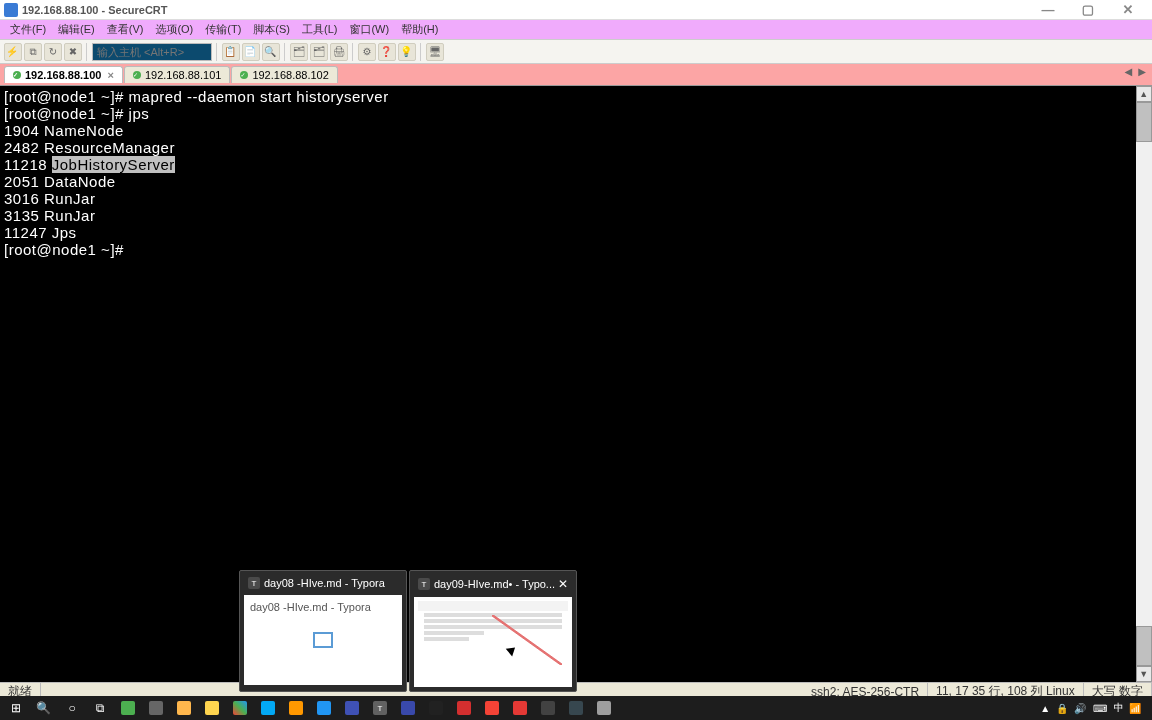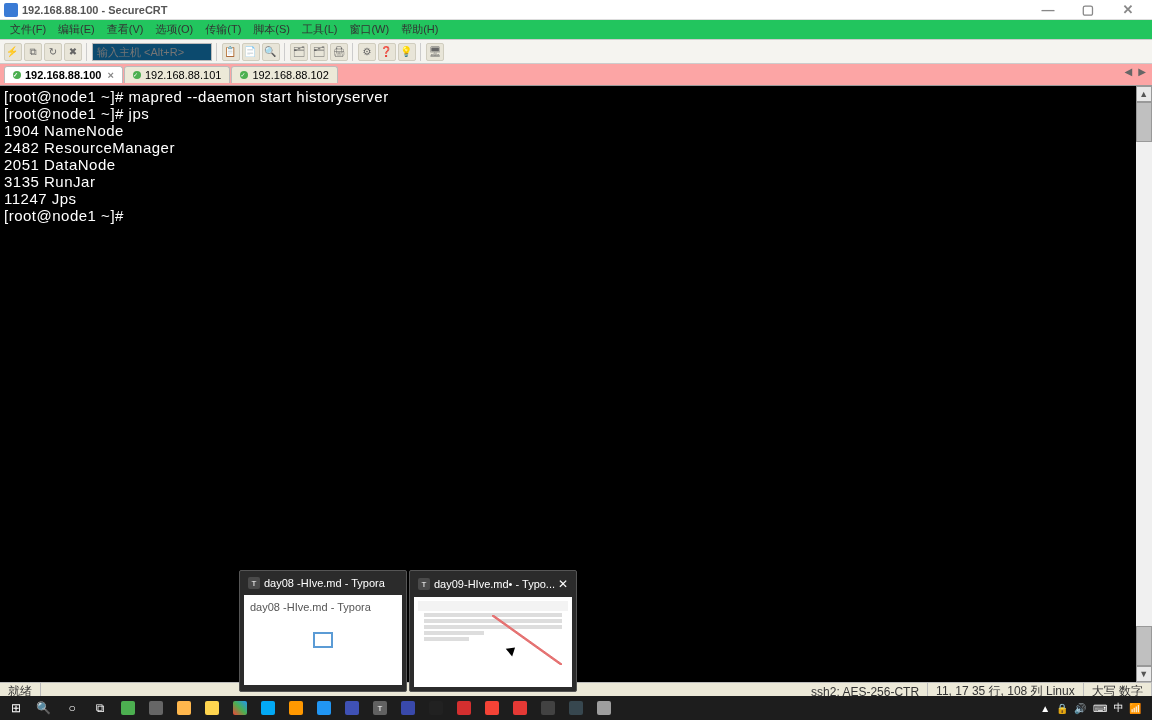--- a/index.html
+++ b/index.html
@@ -3,21 +3,21 @@
 <meta charset="utf-8">
 <style>
 * { margin: 0; padding: 0; box-sizing: border-box; font-family: "Microsoft YaHei", Tahoma, sans-serif; }
 body { width: 1152px; height: 720px; overflow: hidden; background: #ece9d8; position: relative; }
 
 .titlebar { height: 20px; background: #fff; display: flex; align-items: center; padding: 0 4px; font-size: 11px; color: #555; border-bottom: 1px solid #ddd; font-weight: bold; }
 .titlebar .icon { width: 14px; height: 14px; background: #3a7bd5; margin-right: 4px; border-radius: 2px; }
 .titlebar .spacer { flex: 1; }
 .titlebar .win-btn { width: 40px; height: 18px; display: flex; align-items: center; justify-content: center; color: #888; font-size: 13px; cursor: pointer; }
 
-.menubar { height: 20px; background: #22c55e; display: flex; align-items: center; padding: 0 4px; font-size: 11px; color: #333; border-bottom: 1px solid #ccc; }
+.menubar { height: 20px; background: #f0abfc; display: flex; align-items: center; padding: 0 4px; font-size: 11px; color: #333; border-bottom: 1px solid #ccc; }
 .menubar .menu-item { padding: 2px 6px; cursor: pointer; }
 
 .toolbar { height: 24px; background: #f5f4f0; display: flex; align-items: center; padding: 0 4px; gap: 2px; border-bottom: 1px solid #ccc; }
 .toolbar .tool-btn { width: 18px; height: 18px; background: #e8e5d8; border: 1px solid #d0cdbf; border-radius: 2px; cursor: pointer; font-size: 10px; display:flex; align-items:center; justify-content:center; color:#666; }
 .toolbar .sep { width: 2px; height: 18px; border-left: 1px solid #ccc; margin: 0 2px; }
 .toolbar .host-input { width: 120px; height: 18px; border: 1px solid #bbb; font-size: 11px; padding: 0 4px; color: #999; background: #0c4a6e; }
 
 .tabbar { height: 22px; background: #fca5a5; display: flex; align-items: center; padding: 0 4px; border-bottom: 1px solid #999; position: relative; }
 .tabbar .tab { display: flex; align-items: center; padding: 2px 8px; font-size: 11px; border: 1px solid #bbb; border-bottom: none; background: #ece9d8; margin-right: 1px; border-radius: 3px 3px 0 0; cursor: pointer; }
 .tabbar .tab.active { background: #fff; font-weight: bold; }
@@ -130,21 +130,23 @@
     <span>▶</span>
   </div>
 </div>
 
 <div class="terminal">
   <div id="terminal-lines">
       <div class="line">[root@node1 ~]# mapred --daemon start historyserver</div>
       <div class="line">[root@node1 ~]# jps</div>
       <div class="line">1904 NameNode</div>
       <div class="line">2482 ResourceManager</div>
+      <div class="line">11218 <span class="hl">JobHistoryServer</span></div>
       <div class="line">2051 DataNode</div>
+      <div class="line">3016 RunJar</div>
       <div class="line">3135 RunJar</div>
       <div class="line">11247 Jps</div>
       <div class="line">[root@node1 ~]# </div>
     </div>
   <div class="scrollbar">
     <div class="arrow up">▲</div>
     <div class="thumb-top"></div>
     <div class="thumb-bottom"></div>
     <div class="arrow down">▼</div>
   </div>

